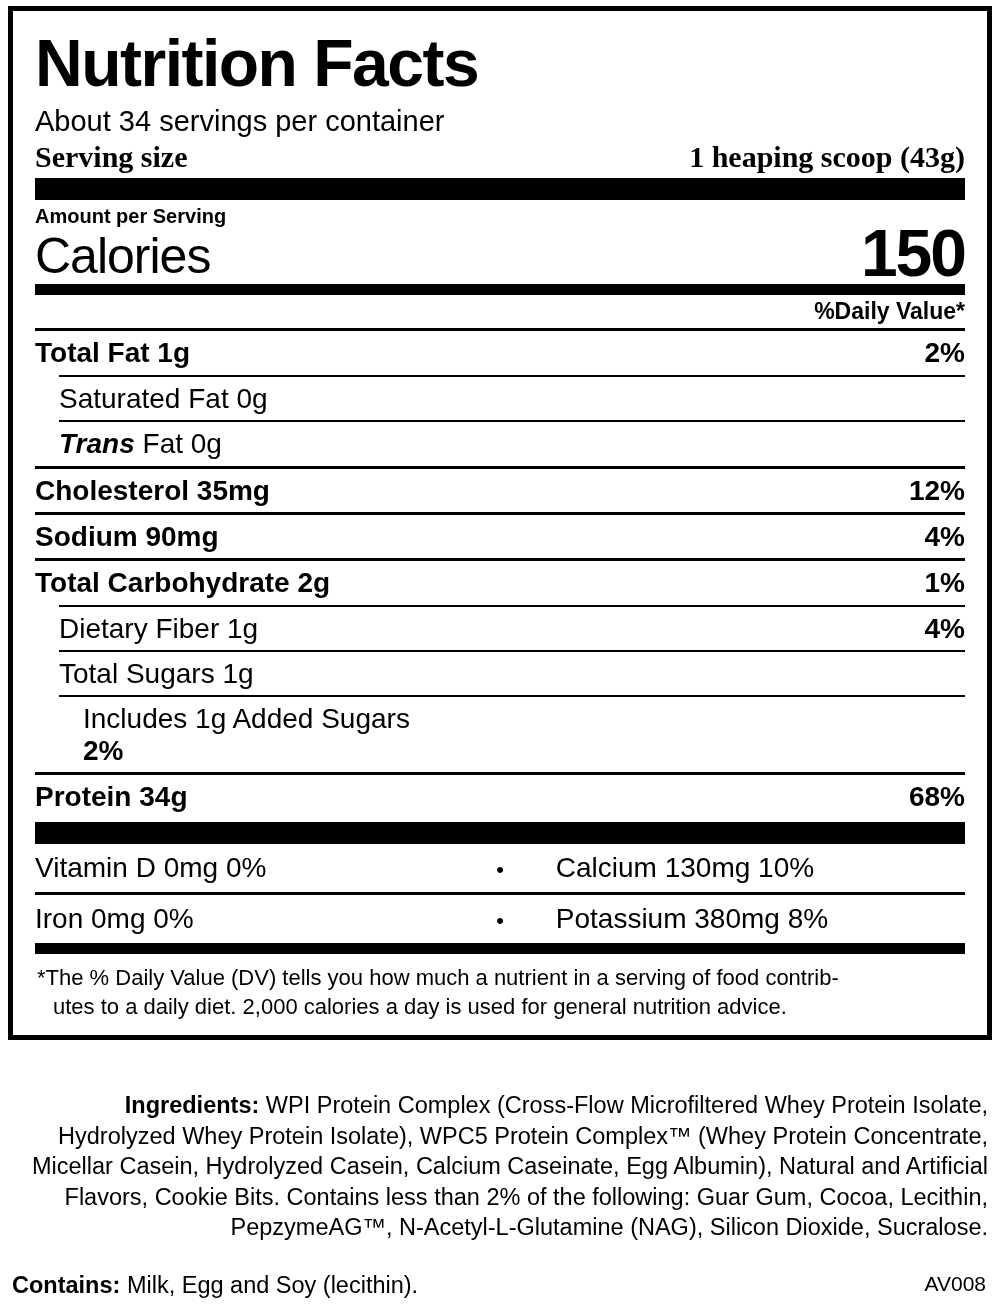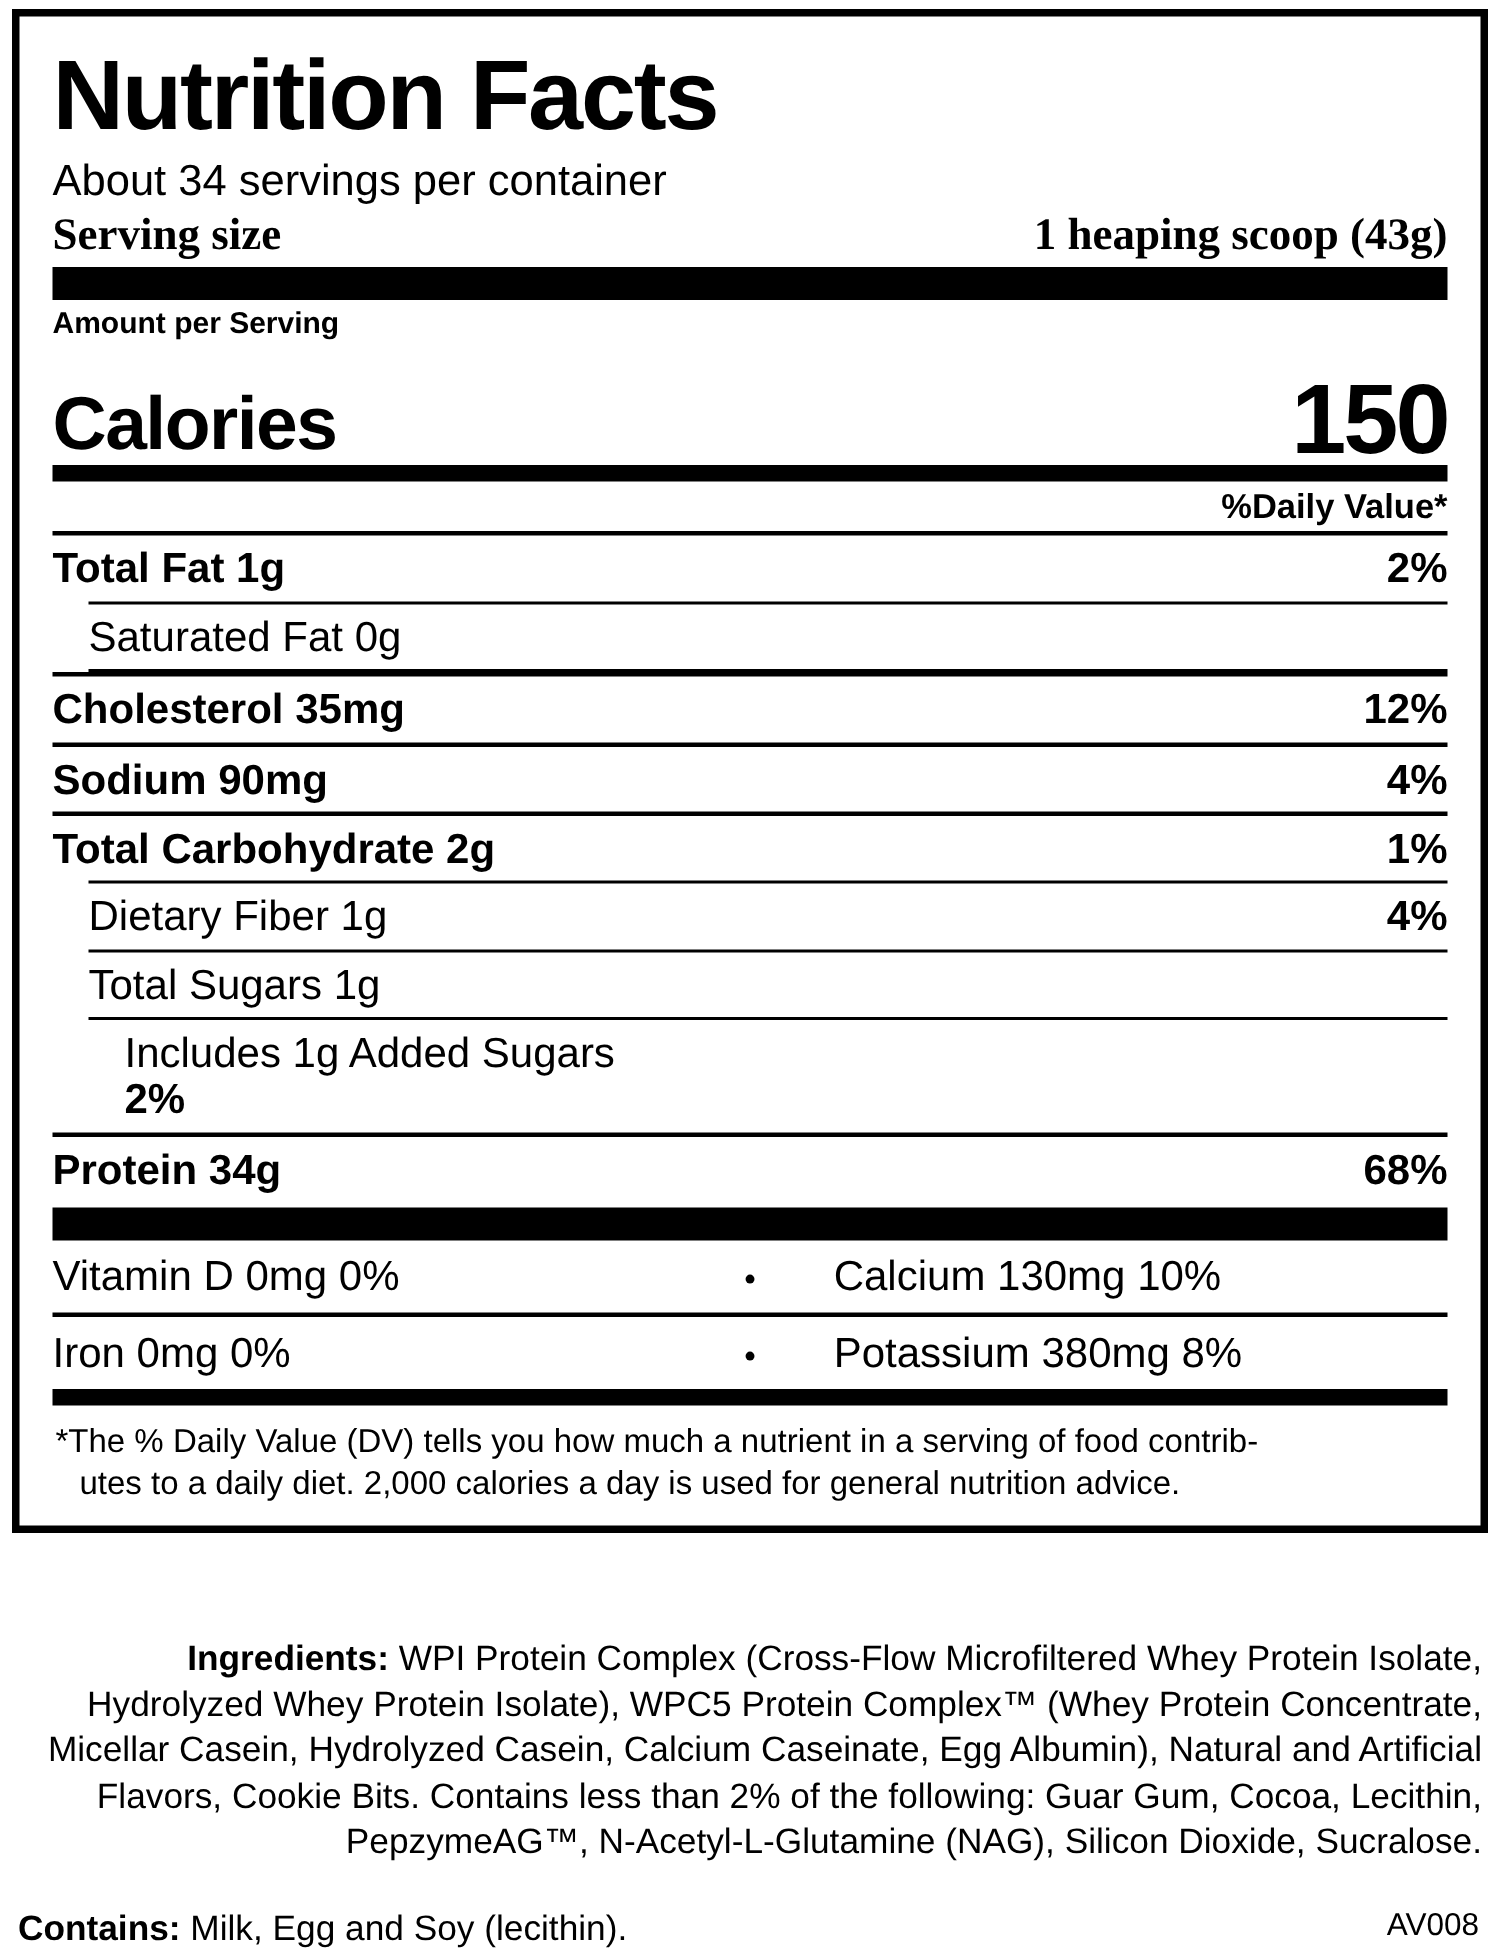--- a/index.html
+++ b/index.html
@@ -86,31 +86,30 @@
   }
   .calories-row {
     display: flex;
     justify-content: space-between;
     align-items: flex-end;
     margin-top: -8px;
     margin-bottom: 2px;
   }
   .calories-word {
     font-size: 50px;
-    font-weight: 700;
+    font-weight: 400;
     letter-spacing: -1px;
     line-height: 1.05;
   }
   .calories-value {
     font-size: 66px;
     font-weight: 700;
     letter-spacing: -2px;
     line-height: 1;
     margin-bottom: -4px;
-    margin-top: 26px;
   }
 
   .dv-header {
     text-align: right;
     font-size: 23px;
     font-weight: 700;
     padding: 3px 0 3px 0;
   }
 
   .nrow {
@@ -212,20 +211,24 @@
       <span class="dv">2%</span>
     </div>
 
     <div class="rule-hair"></div>
     <div class="nrow indent1">
       <span class="label">Saturated Fat 0g</span>
       <span class="dv"></span>
     </div>
 
     <div class="rule-hair"></div>
+    <div class="nrow indent1">
+      <span class="label"><i>Trans</i><span> Fat 0g</span></span>
+      <span class="dv"></span>
+    </div>
 
     <div class="rule-thin"></div>
     <div class="nrow">
       <span class="label"><b>Cholesterol 35mg</b></span>
       <span class="dv">12%</span>
     </div>
 
     <div class="rule-thin"></div>
     <div class="nrow">
       <span class="label"><b>Sodium 90mg</b></span>

